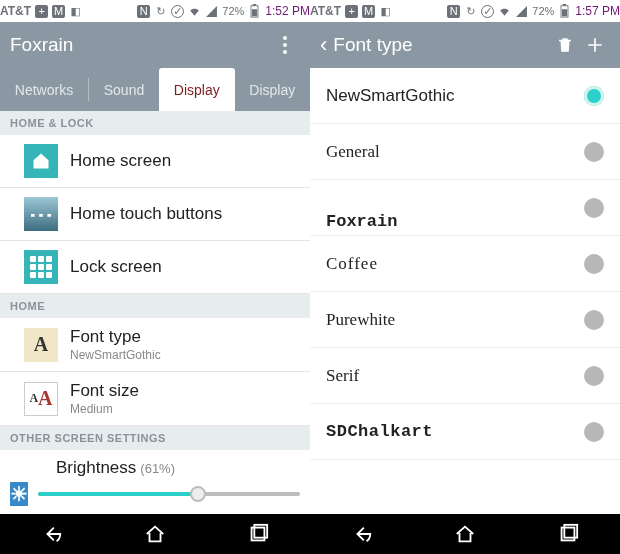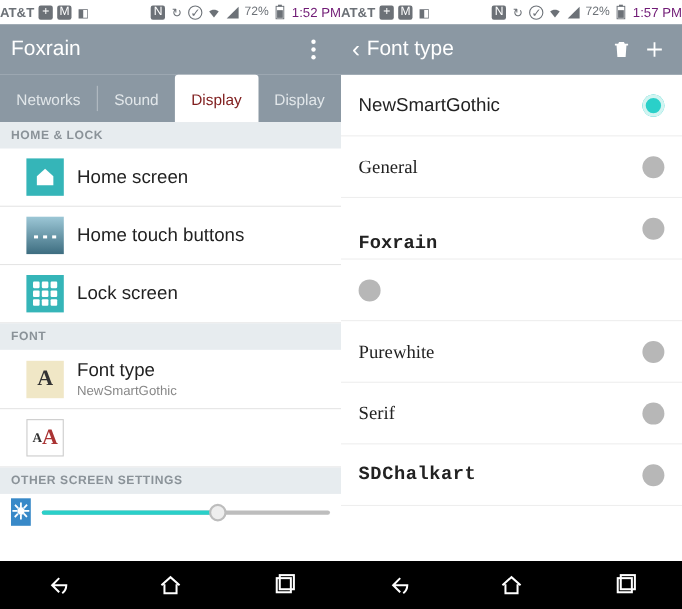--- a/index.html
+++ b/index.html
@@ -280,41 +280,49 @@
               <span></span>
               <span></span>
               <span></span>
             </div>
         </div>
         <div class="labels">
             <div class="title">Lock screen</div>
           </div>
       </div>
 
-      <div class="section-hdr">FONT</div>
+      <div class="section-hdr">HOME</div>
 
       <div class="row">
         <div class="icon ic-font">
             <span class="ic-inner">A</span>
           </div>
         <div class="labels">
           <div class="title">Font type</div>
           <div class="sub">NewSmartGothic</div>
         </div>
       </div>
 
       <div class="row">
         <div class="icon ic-fontsz">
             <span class="ic-inner" style="font-size:12px">A</span>
             <span class="ic-inner" style="font-size:20px;color:#a33">A</span>
           </div>
+        <div class="labels">
+          <div class="title">Font size</div>
+          <div class="sub">Medium</div>
+        </div>
       </div>
 
       <div class="section-hdr">OTHER SCREEN SETTINGS</div>
 
+      <div class="brightness-label-row">
+        <span class="btitle">Brightness</span>
+        <span class="bpct">(61%)</span>
+      </div>
       <div class="slider-row">
         <div class="icon ic-bright"><span class="ic-inner">☀</span></div>
         <div class="slider">
           <div class="track"></div>
           <div class="fill" id="bright-fill" style="width: 61%;"></div>
           <div class="thumb" id="bright-thumb" style="left: 61%;"></div>
         </div>
       </div>
     </div>
   </div>
@@ -373,20 +381,21 @@
         </div>
         <div class="font-row">
           <div class="name ff-travel">General</div>
           <div class="radio"></div>
         </div>
         <div class="font-row">
           <div class="name ff-foxrain">Foxrain</div>
           <div class="radio"></div>
         </div>
         <div class="font-row">
+          <div class="name ff-coffee">Coffee</div>
           <div class="radio"></div>
         </div>
         <div class="font-row">
           <div class="name ff-purewhite">Purewhite</div>
           <div class="radio"></div>
         </div>
         <div class="font-row">
           <div class="name ff-serif">Serif</div>
           <div class="radio"></div>
         </div>

